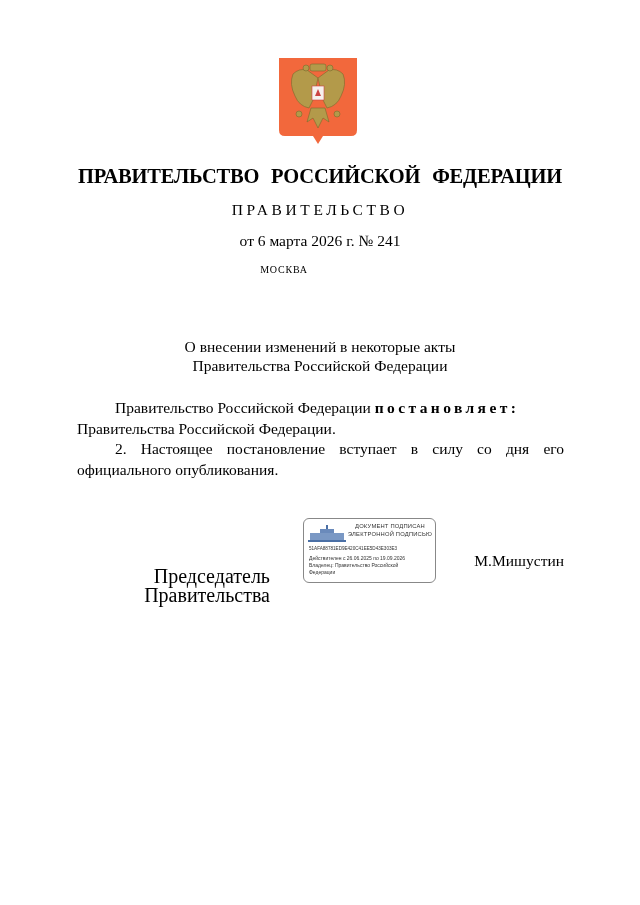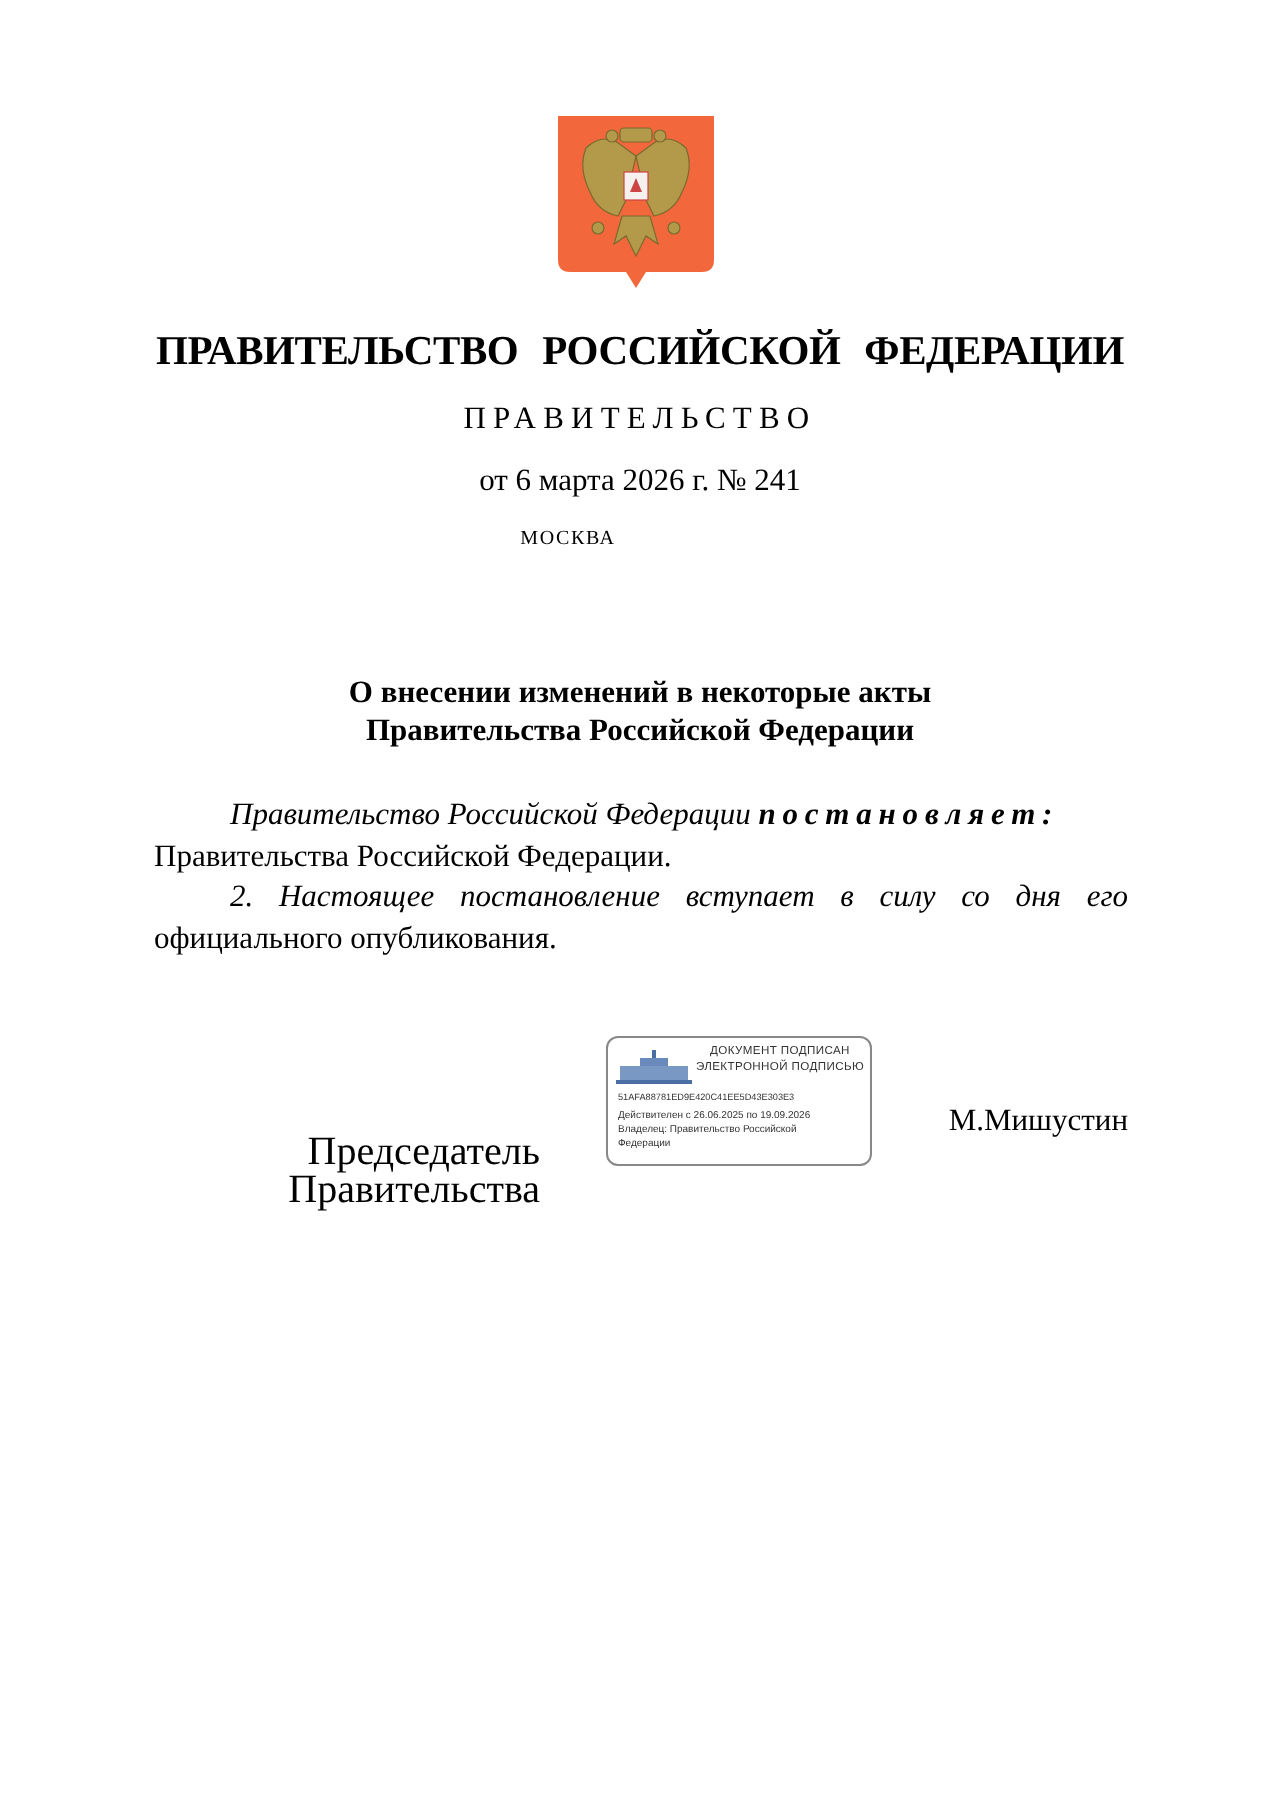--- a/index.html
+++ b/index.html
@@ -8,25 +8,25 @@
     .emblem { position: absolute; left: 277px; top: 56px; width: 82px; height: 90px; }
     .gov-title { position: absolute; left: 0; width: 640px; top: 165px; text-align: center;
                  font-weight: bold; font-size: 20.5px; word-spacing: 7px; letter-spacing: -0.2px; }
     .decree-type { position: absolute; left: 0; width: 640px; top: 201px; text-align: center;
                    font-size: 15.5px; letter-spacing: 3.6px; }
     .decree-date { position: absolute; left: 0; width: 640px; top: 232px; text-align: center;
                    font-size: 15.5px; }
     .city { position: absolute; left: 0; width: 568px; top: 264px; text-align: center;
             font-size: 10px; letter-spacing: 0.8px; }
     .subject { position: absolute; left: 0; width: 640px; top: 337px; text-align: center;
-               font-weight: bold; font-size: 15.5px; line-height: 19px; }
+               font-weight: normal; font-size: 15.5px; line-height: 19px; }
     .body-text { position: absolute; left: 77px; width: 487px; top: 398px; font-size: 15.5px;
                  line-height: 20.5px; }
     .body-text p { margin: 0; text-align: justify; text-align-last: left; }
-    .indent { text-indent: 38px; font-style: italic; }
+    .indent { text-indent: 38px; }
     .spaced { font-weight: bold; letter-spacing: 3.4px; }
     .justify-full { text-align-last: justify !important; }
     .signer-title { position: absolute; left: 70px; width: 200px; top: 534px; text-align: right;
                     font-size: 20px; line-height: 19px; margin-top: 33px; }
     .signer-name { position: absolute; right: 76px; top: 552px; font-size: 15.5px; }
     .stamp { position: absolute; left: 303px; top: 518px; width: 133px; height: 65px;
              border: 1.5px solid #888; border-radius: 6px; box-sizing: border-box;
              font-family: "Liberation Sans", sans-serif; color: #333; }
     .stamp-logo { position: absolute; left: 4px; top: 6px; width: 38px; height: 18px; }
     .stamp-head { position: absolute; left: 42px; top: 4px; width: 88px; text-align: center;

